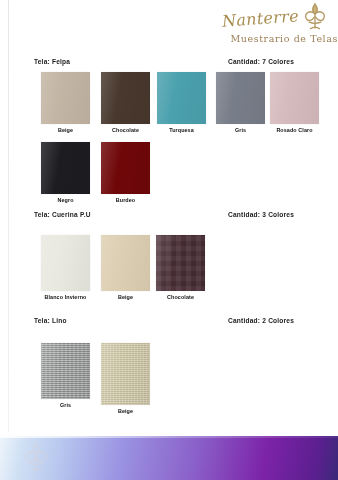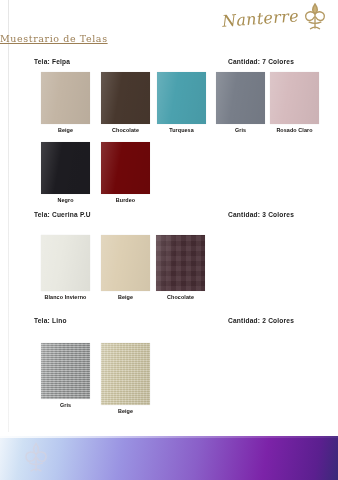--- a/index.html
+++ b/index.html
@@ -33,26 +33,25 @@
     white-space:nowrap;
     text-shadow:0 1px 0 rgba(255,255,255,.8);
   }
   .brand-fleur{
     position:absolute;right:2px;top:0px;
     width:26px;height:30px;
   }
 
   .doc-title{
     position:absolute;left:0;right:0;top:33px;
-    text-align:left;
+    text-align:right;
     font-family:"DejaVu Serif",serif;
     font-size:9.5px;
     letter-spacing:.6px;
     color:#9c7f55;
-    text-decoration:underline;
   }
 
   
   .section{position:absolute;left:0;right:0;}
   .sec-head{position:relative;height:12px;}
   .sec-fabric{
     position:absolute;left:34px;top:0;
     font-size:6.6px;font-weight:bold;color:#1b1b1b;
     letter-spacing:.2px;white-space:nowrap;
   }

